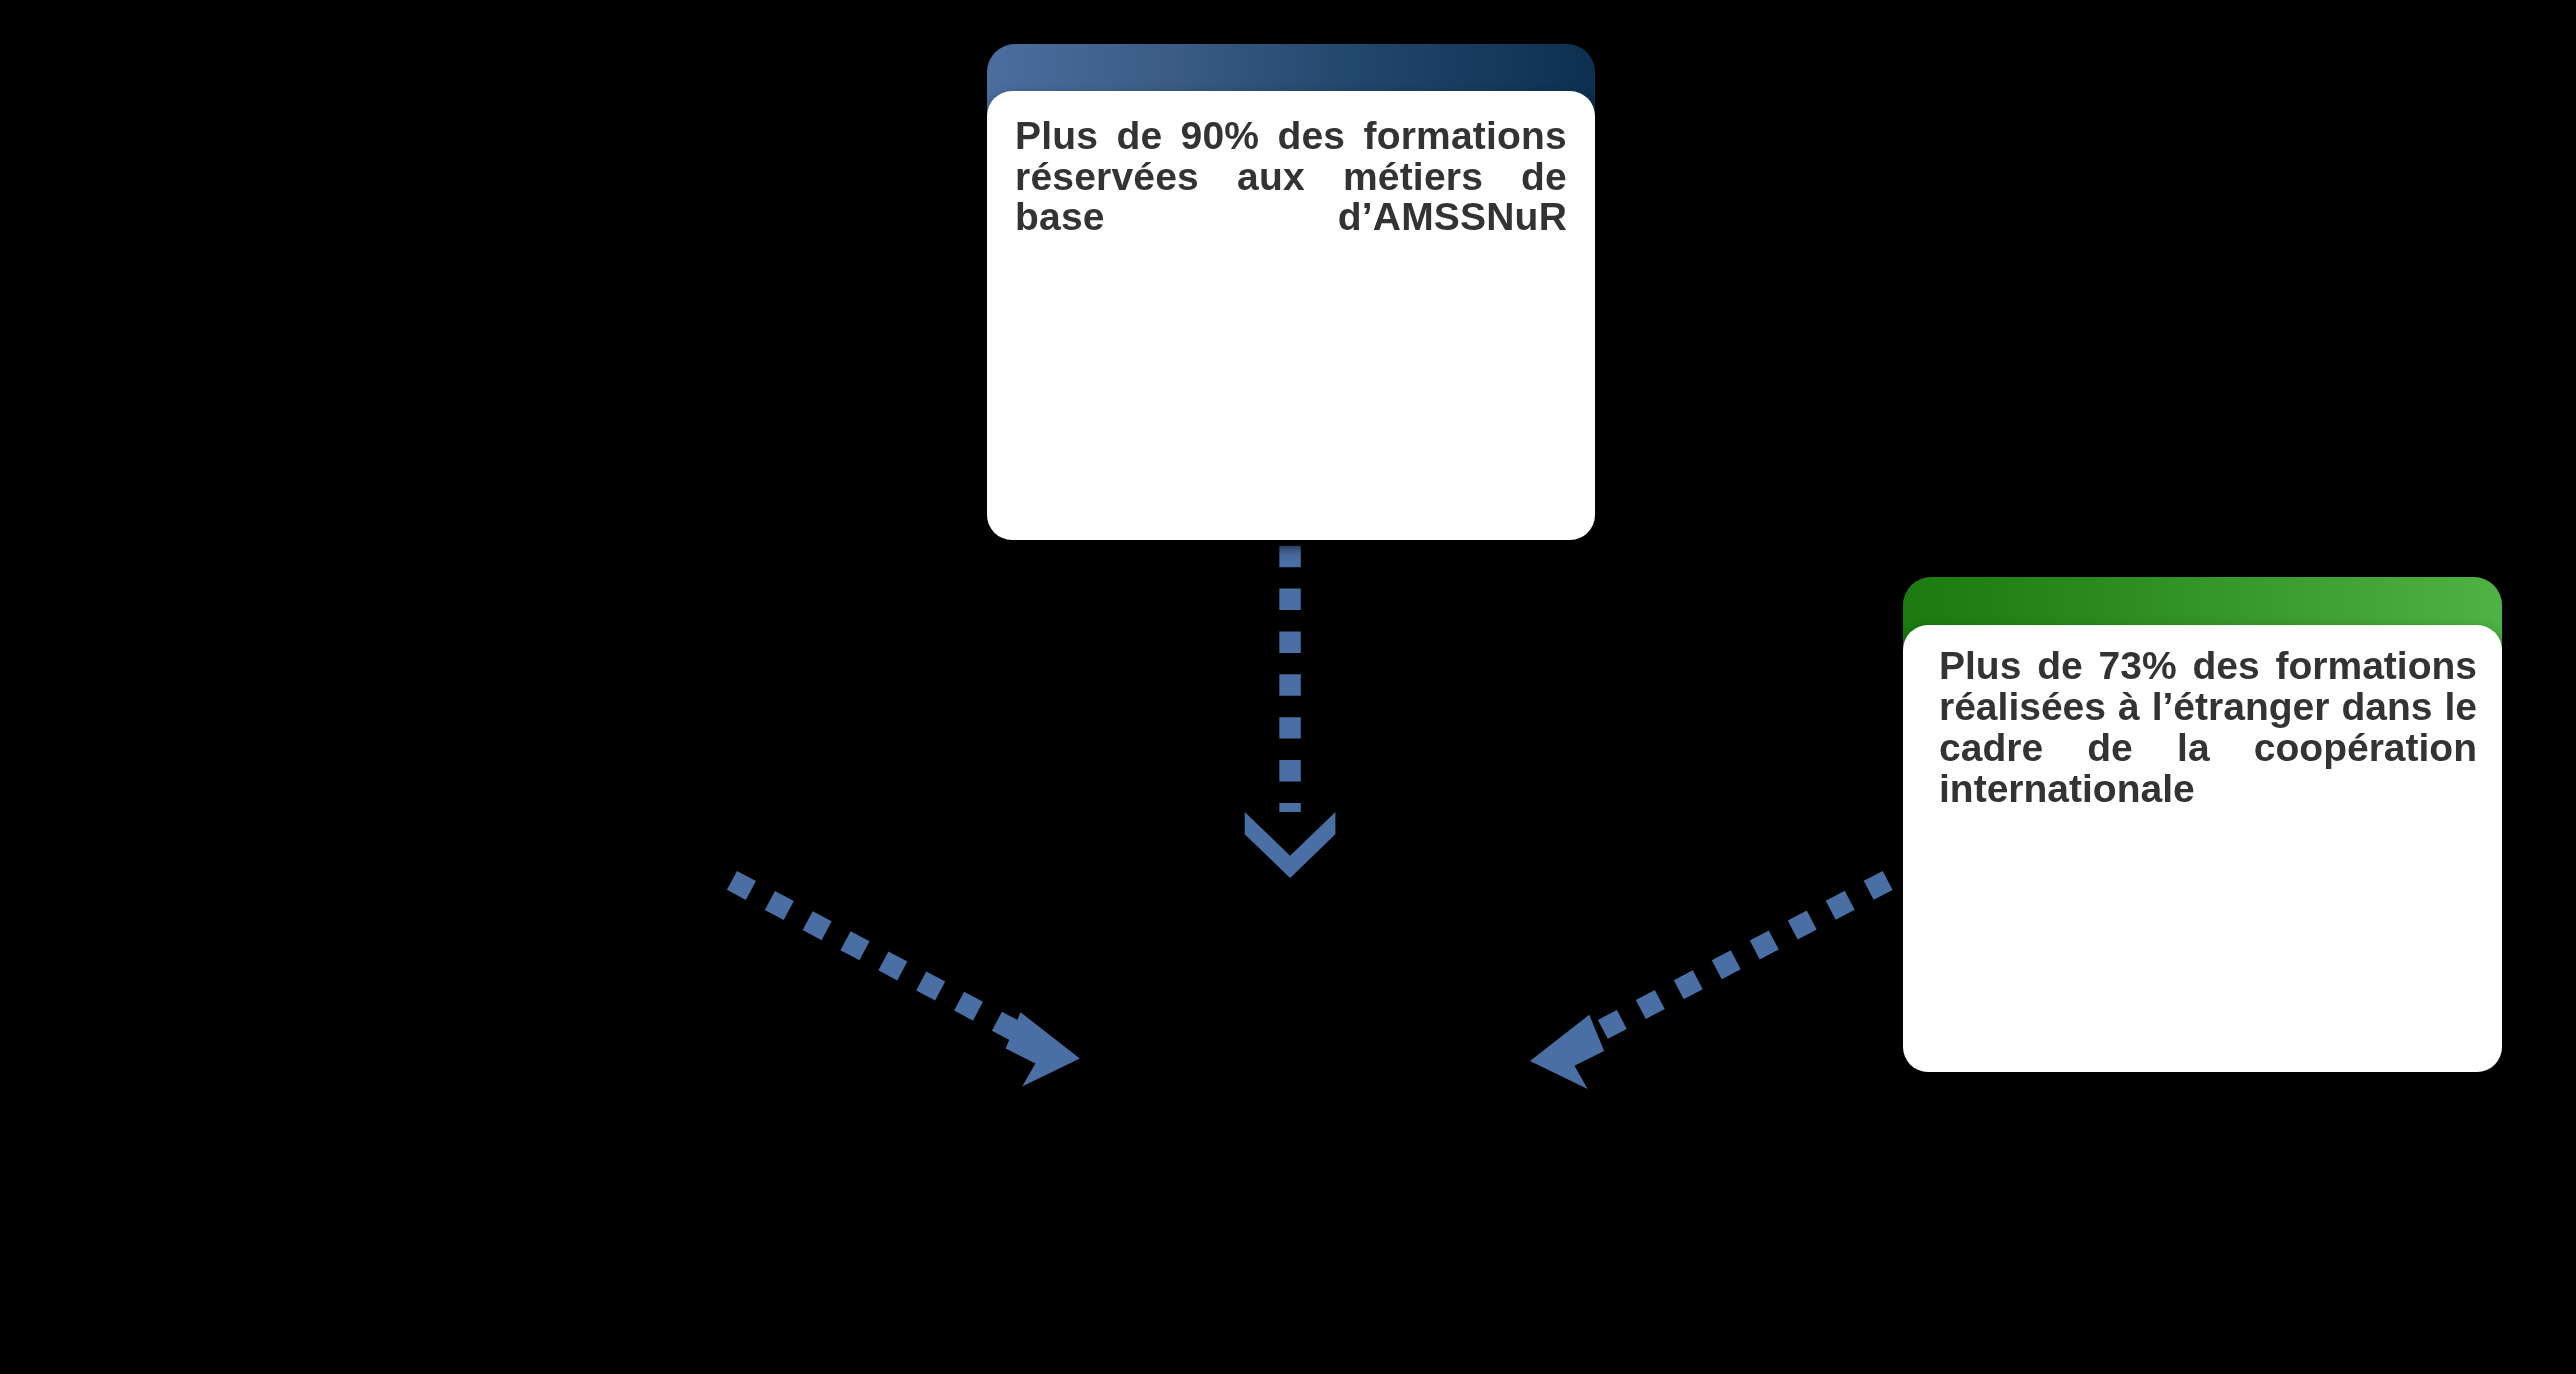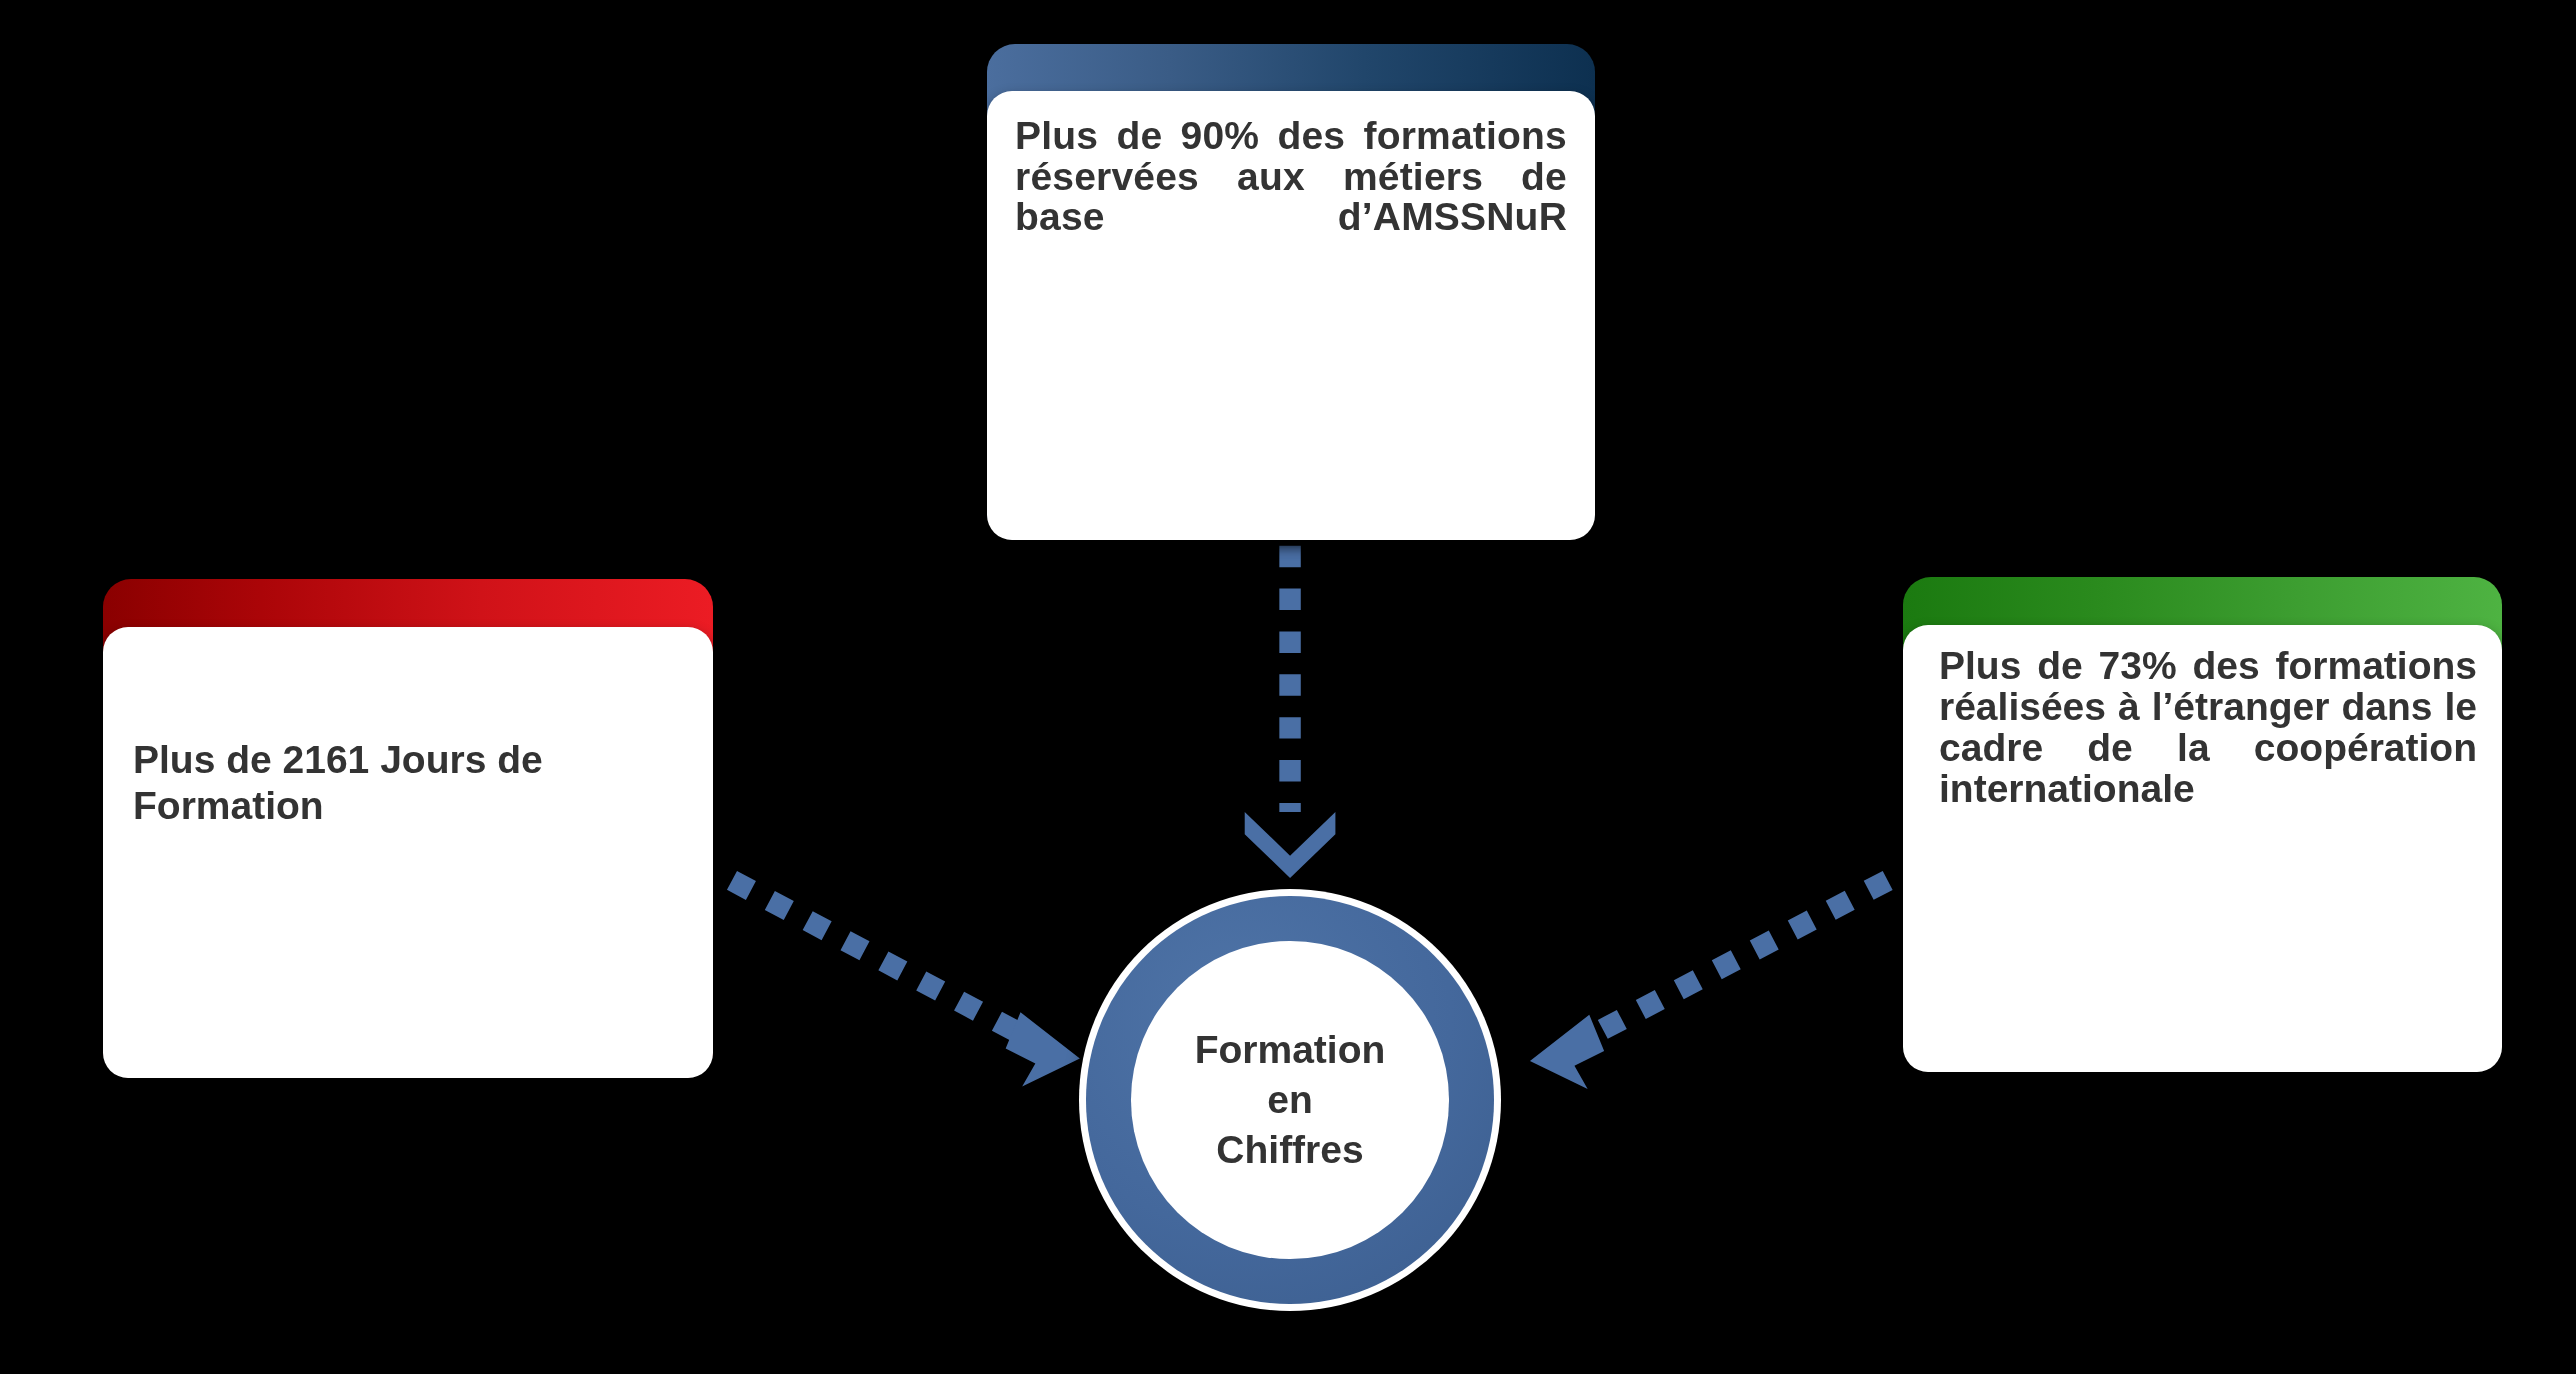--- a/index.html
+++ b/index.html
@@ -120,38 +120,23 @@
     </g>
   </svg>
 
   <div class="card" id="card-top">
     <div class="accent"></div>
     <div class="panel">
       <div class="txt">Plus de 90% des formations réservées aux métiers de base d’AMSSNuR</div>
     </div>
   </div>
 
-  <div class="card" id="card-left">
-    <div class="accent"></div>
-    <div class="panel">
-      <div class="txt">Plus de 2161 Jours de Formation</div>
-    </div>
-  </div>
 
   <div class="card" id="card-right">
     <div class="accent"></div>
     <div class="panel">
       <div class="txt">Plus de 73% des formations réalisées à l’étranger dans le cadre de la coopération internationale</div>
     </div>
   </div>
 
-  <div id="hub">
-    <div class="ring">
-      <div class="inner">
-        <div class="hub-label">Formation
-en
-Chiffres</div>
-      </div>
-    </div>
-  </div>
 
 </div>
 
 
 </body></html>

